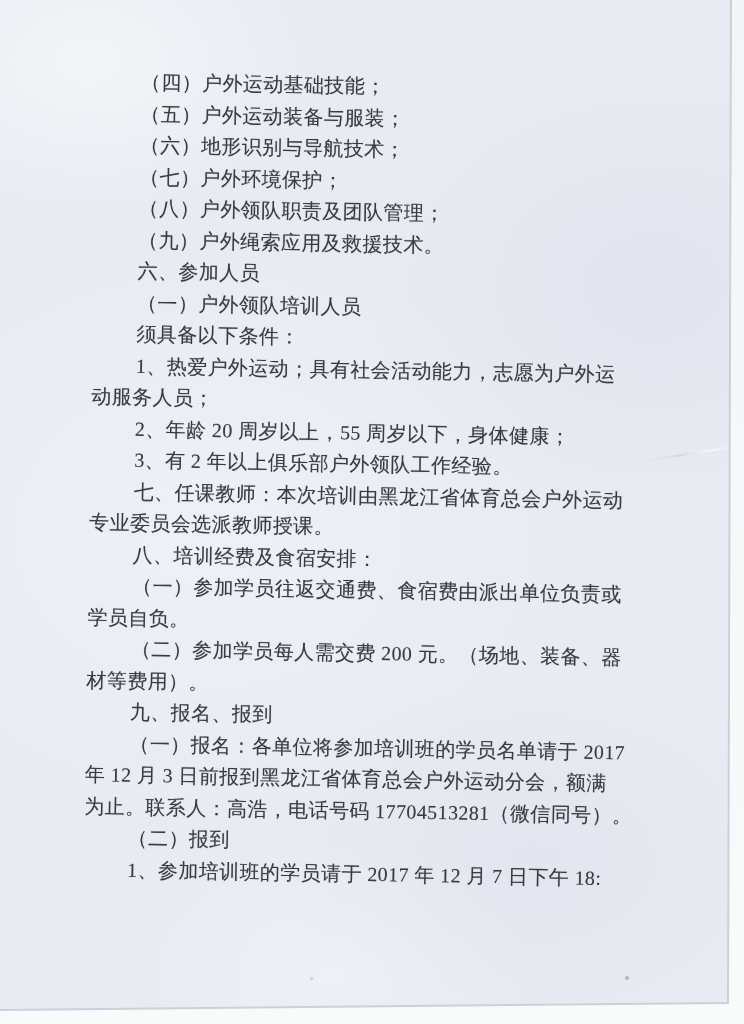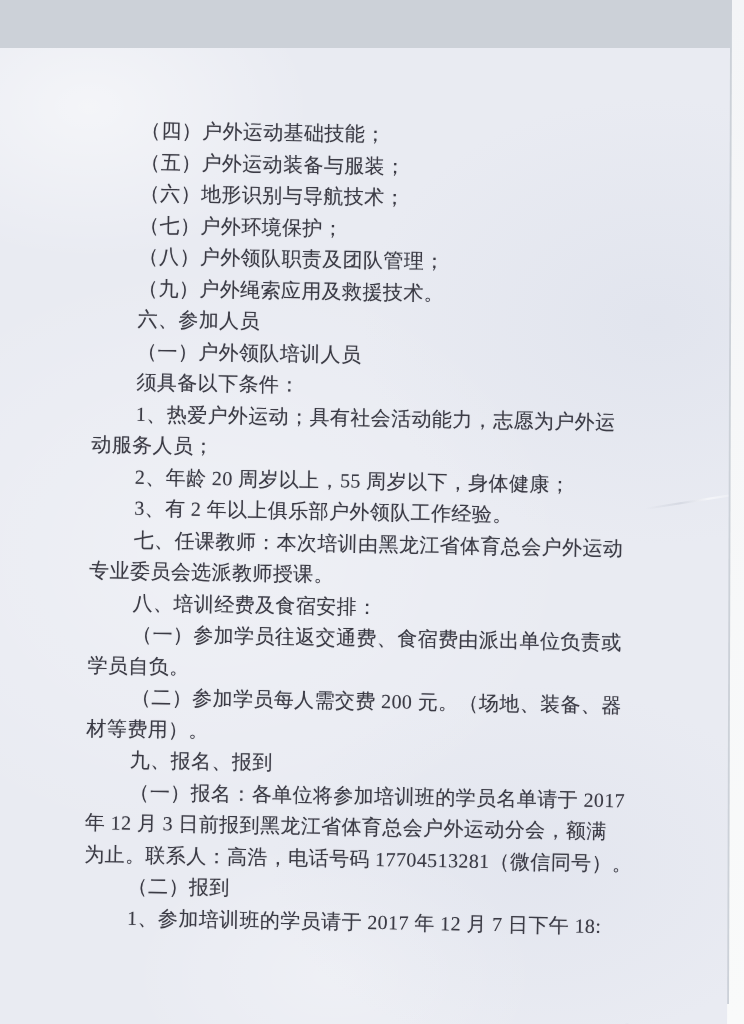--- a/index.html
+++ b/index.html
@@ -29,21 +29,20 @@
     position: absolute;
     inset: 0;
     background-color: var(--paper, #e9ebf2);
     background-image:
       radial-gradient(ellipse 320px 220px at 12% 6%,  rgba(255,255,255,0.50), rgba(255,255,255,0) 70%),
       radial-gradient(ellipse 420px 320px at 88% 28%, rgba(208,214,228,0.30), rgba(208,214,228,0) 70%),
       radial-gradient(ellipse 520px 420px at 28% 52%, rgba(255,255,255,0.28), rgba(255,255,255,0) 72%),
       radial-gradient(ellipse 380px 260px at 72% 84%, rgba(211,216,230,0.28), rgba(211,216,230,0) 70%),
       radial-gradient(ellipse 300px 200px at 45% 95%, rgba(255,255,255,0.25), rgba(255,255,255,0) 70%);
     clip-path: polygon(0 0, 730px 0, 727px 1002px, 0 1009px);
-    margin-top: 48px;
   }
   .textblock {
     position: absolute;
     left: 90px;
     top: 71px;
     width: 575px;
     transform: rotate(1deg);
     transform-origin: 50% 50%;
     font-size: 20px;
     line-height: 31.5px;

